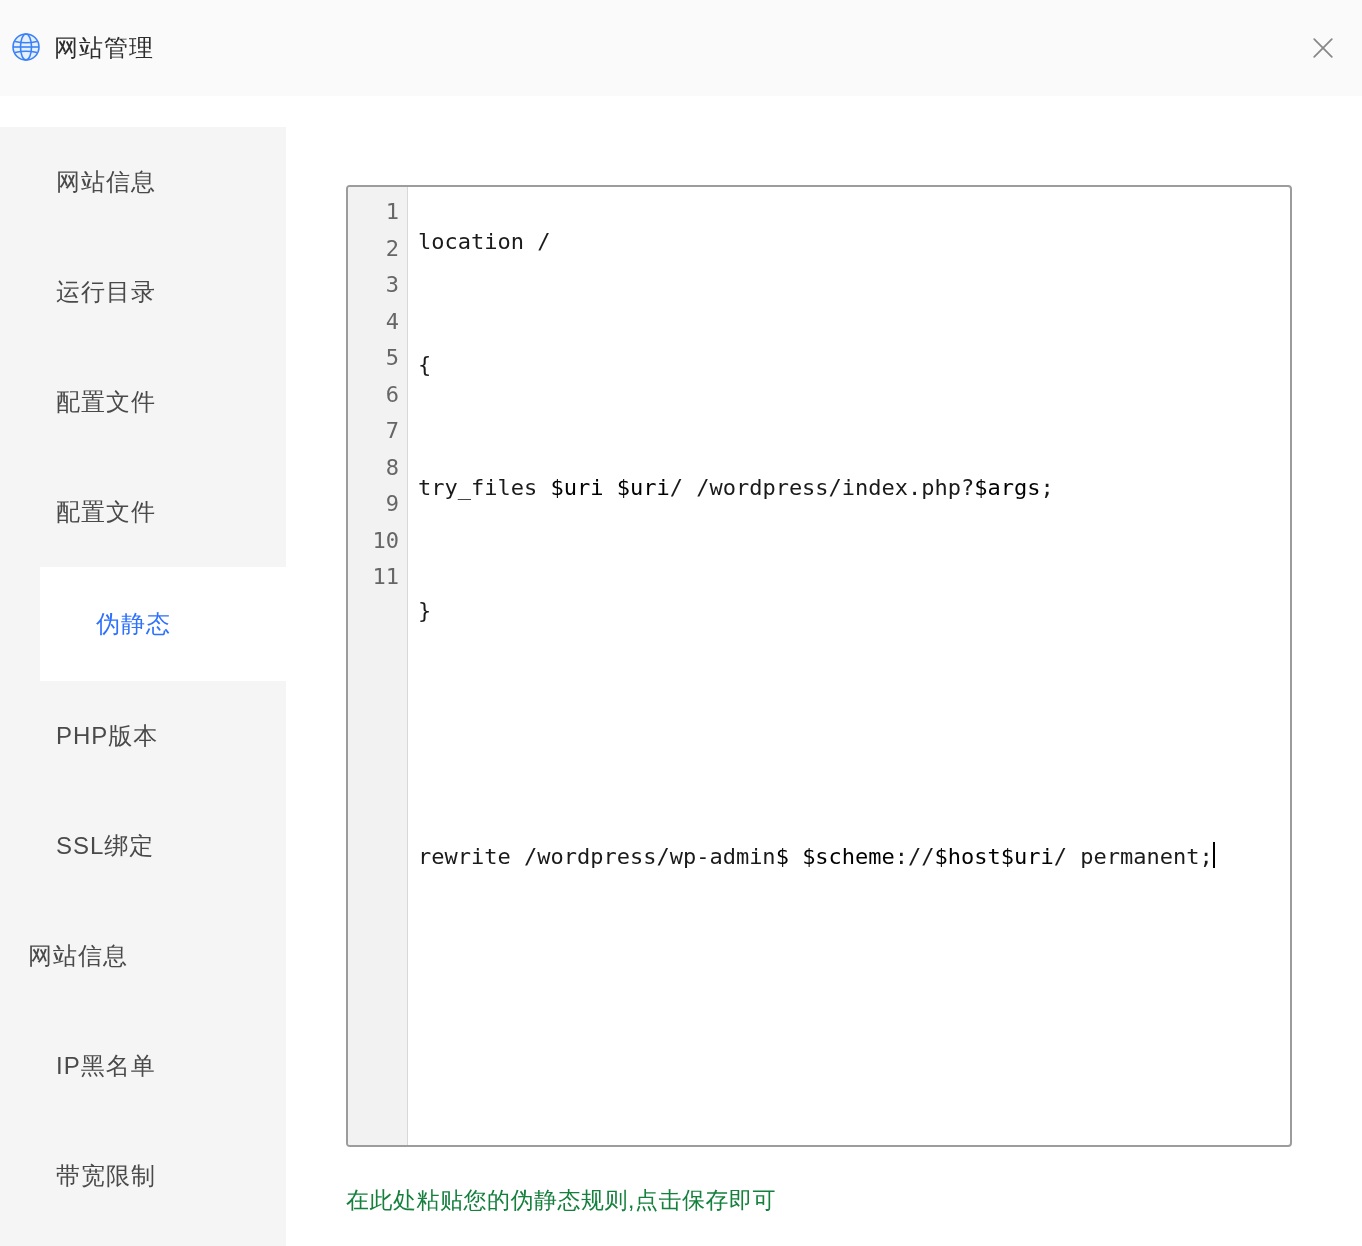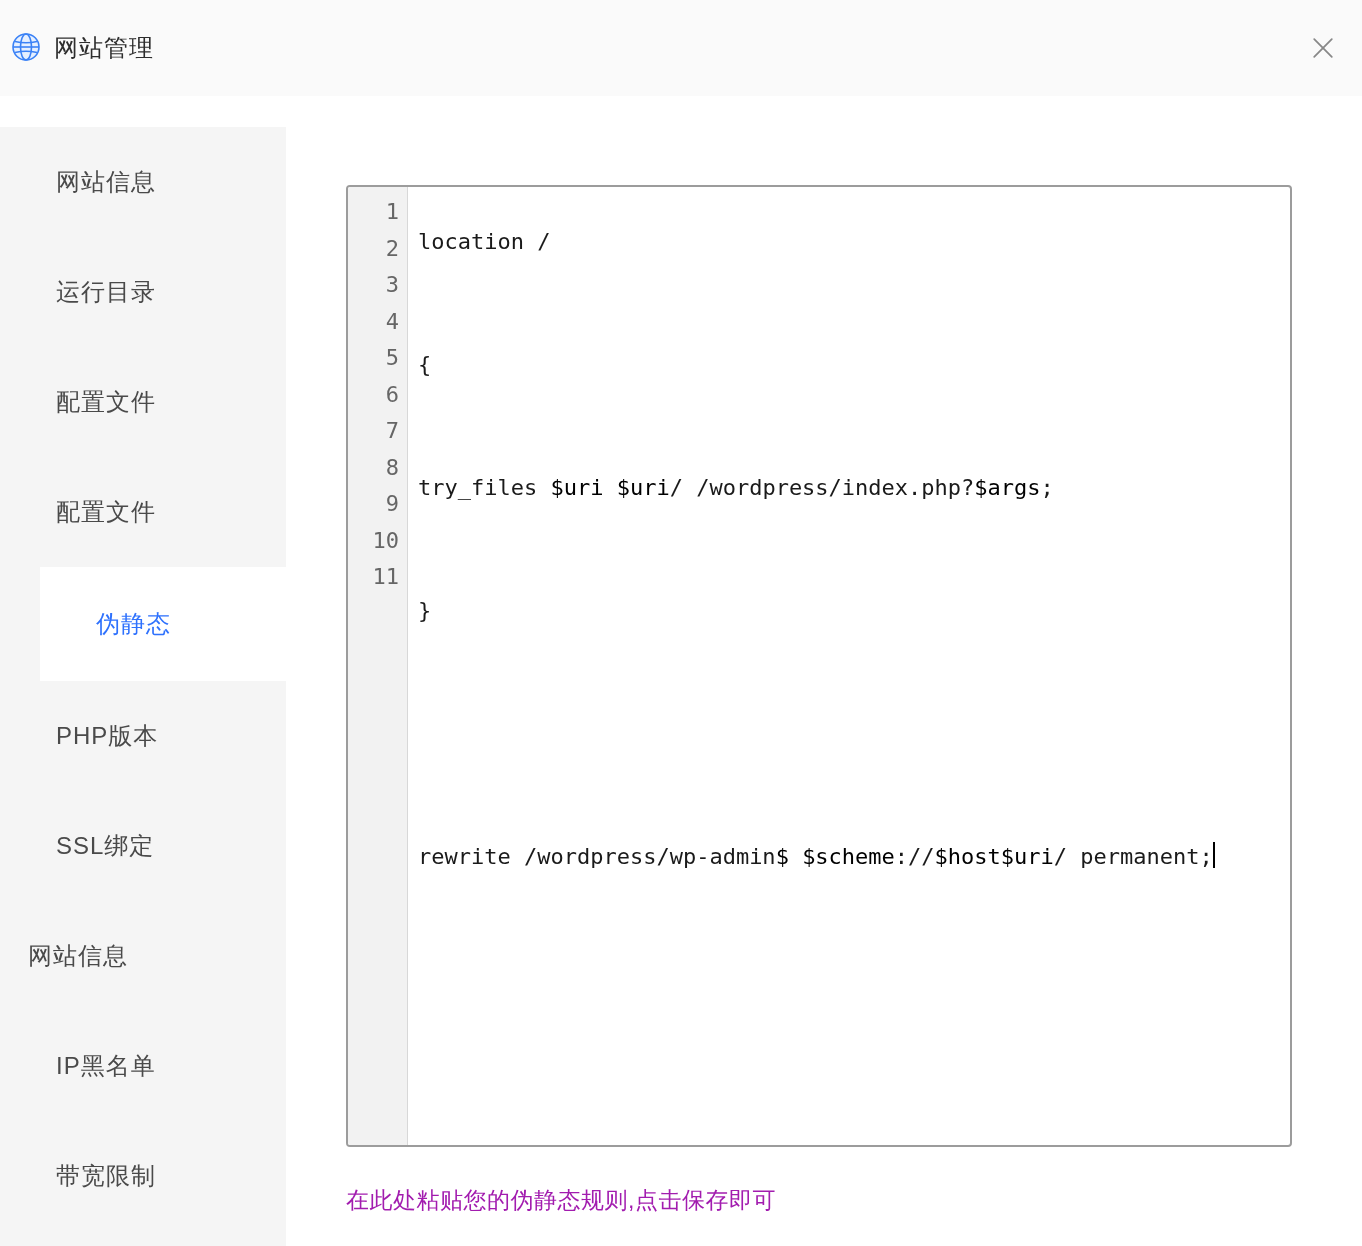--- a/index.html
+++ b/index.html
@@ -133,21 +133,21 @@
     .cursor {
       display: inline-block;
       width: 0;
       border-right: 2px solid #000;
       height: 26px;
       vertical-align: -4px;
     }
     .hint {
       margin-top: 38px;
       font-size: 23px;
-      color: #a21caf;
+      color: #15803d;
       letter-spacing: 0.5px;
     }
   </style>
 </head>
 <body>
 
 <div class="dialog">
 
   <div class="dialog-header">
     <span class="globe-icon">

